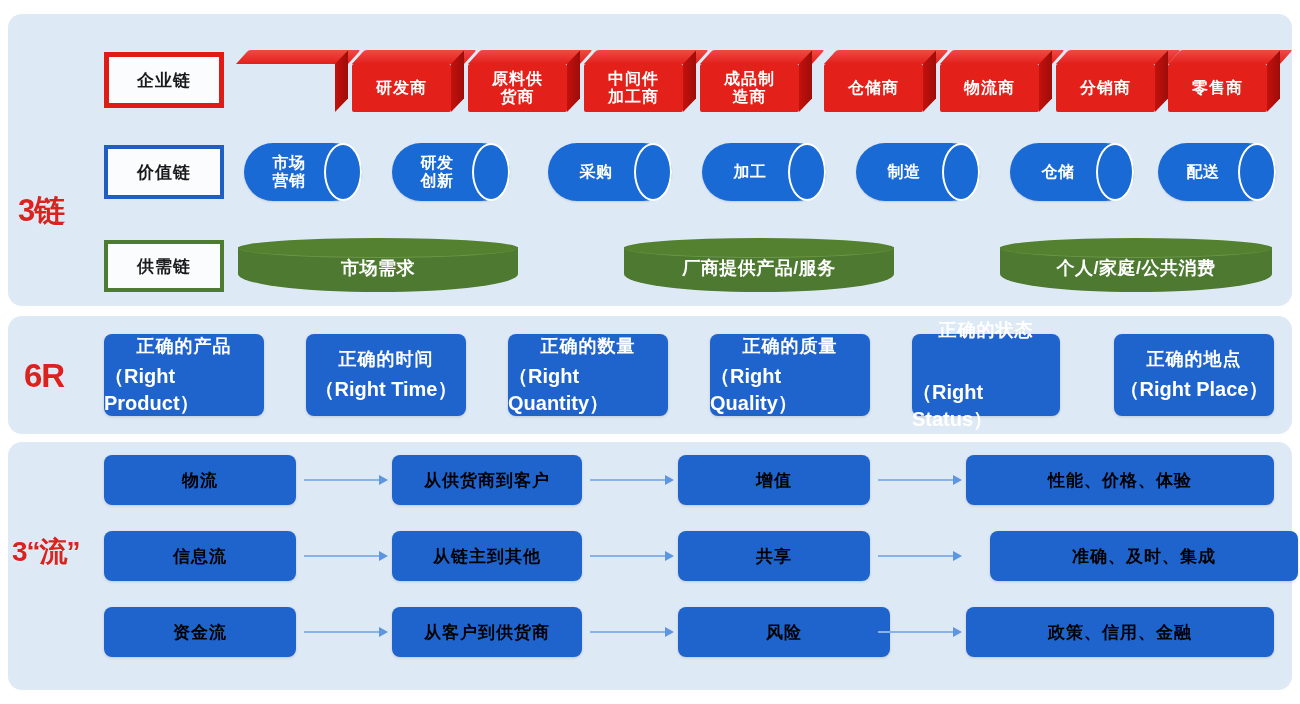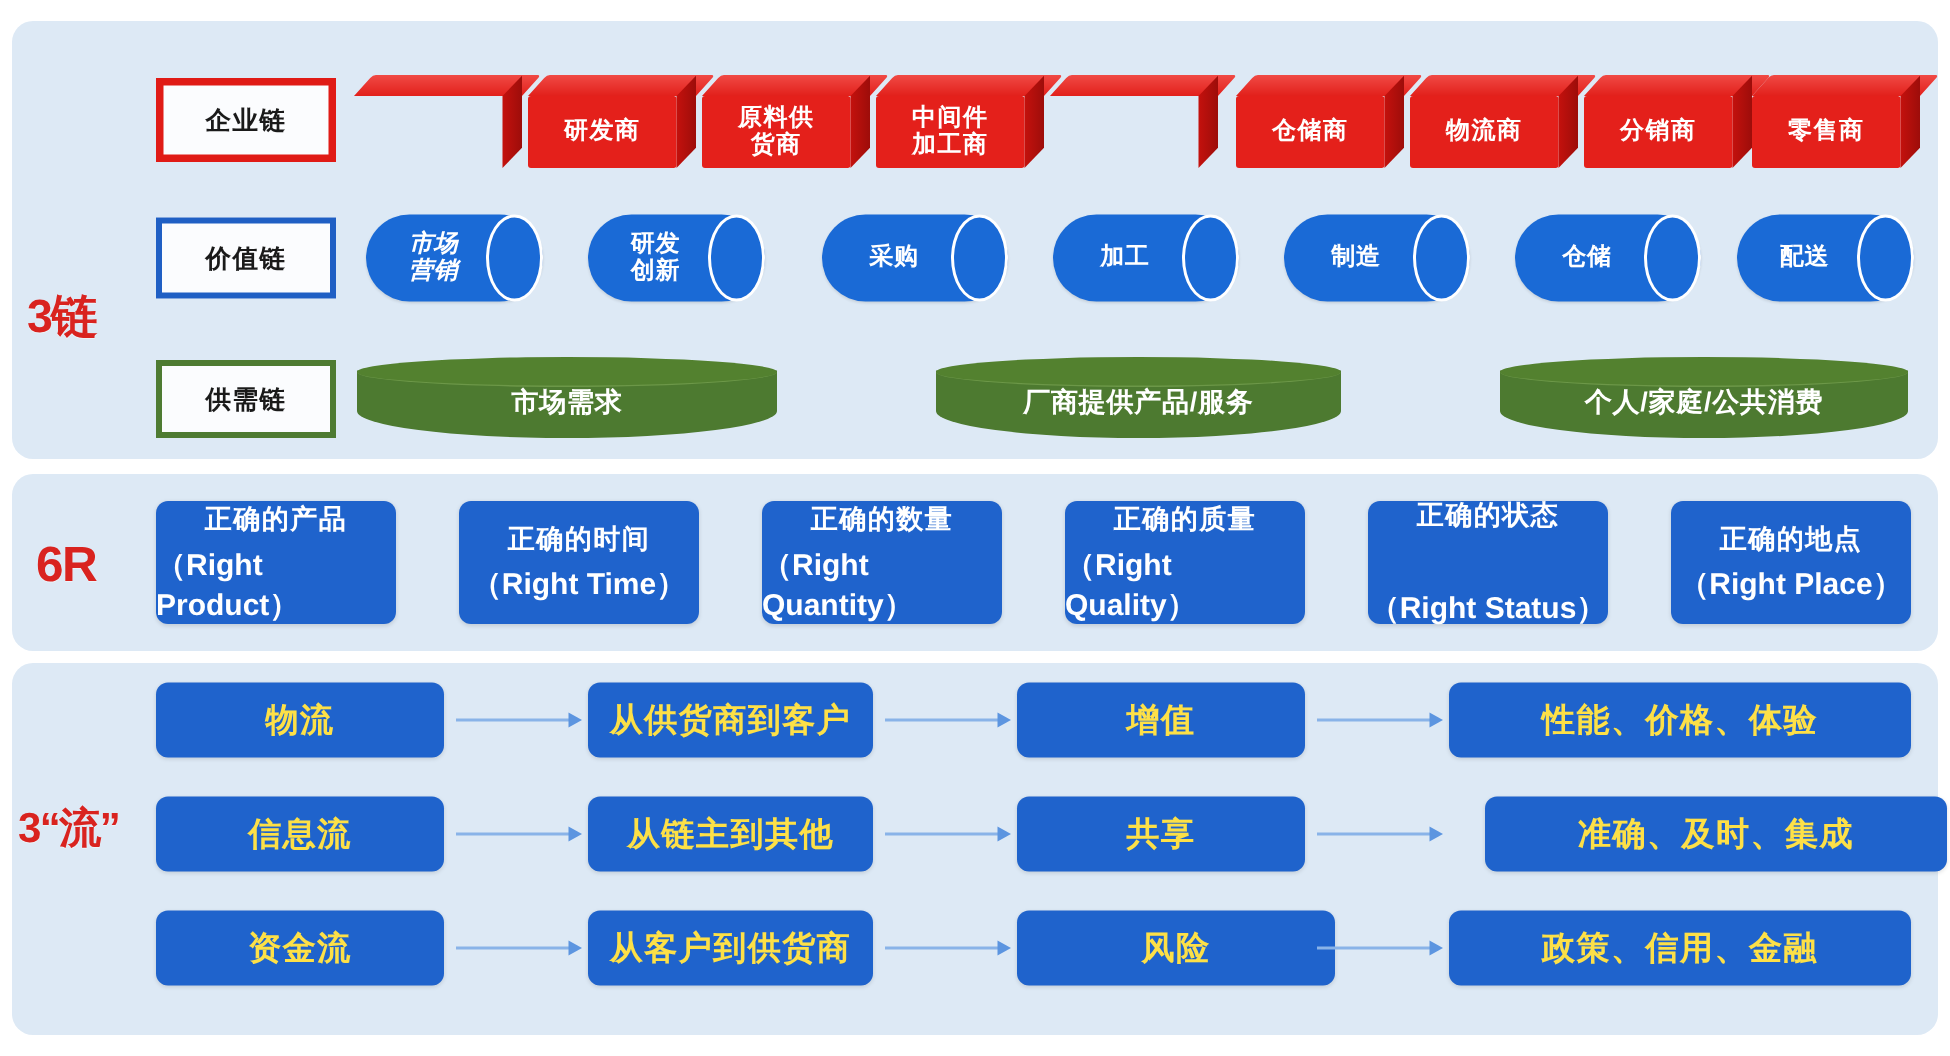--- a/index.html
+++ b/index.html
@@ -147,21 +147,21 @@
   .rcard .cn{font-size:18px;font-weight:bold;letter-spacing:1px;margin-bottom:5px;}
   .rcard .en{font-size:20px;font-weight:bold;}
 
   
   .fbox{
     position:absolute;
     height:50px;
     background:#1f63cc;
     border-radius:8px;
     display:flex;align-items:center;justify-content:center;
-    color:#fde047;font-size:22px;font-weight:bold;letter-spacing:1px;
+    color:#000000;font-size:17px;font-weight:bold;letter-spacing:1px;
     box-shadow:0 1px 3px rgba(0,0,0,.13);
   }
   .arrow{
     position:absolute;
     height:10px;
   }
   .arrow .shaft{
     position:absolute;left:0;right:8px;top:4px;height:2px;background:#89b3e8;
   }
   .arrow .head{
@@ -204,20 +204,22 @@
 </div>
 <div class="cube" style="left:584px;width:112px;">
   <div class="top"></div>
   <div class="side"></div>
   <div class="front" style="white-space:pre-line;">中间件
 加工商</div>
 </div>
 <div class="cube" style="left:700px;width:112px;">
   <div class="top"></div>
   <div class="side"></div>
+  <div class="front" style="white-space:pre-line;">成品制
+造商</div>
 </div>
 <div class="cube" style="left:824px;width:112px;">
   <div class="top"></div>
   <div class="side"></div>
   <div class="front">仓储商</div>
 </div>
 <div class="cube" style="left:940px;width:112px;">
   <div class="top"></div>
   <div class="side"></div>
   <div class="front">物流商</div>
@@ -226,21 +228,21 @@
   <div class="top"></div>
   <div class="side"></div>
   <div class="front">分销商</div>
 </div>
 <div class="cube" style="left:1168px;width:112px;">
   <div class="top"></div>
   <div class="side"></div>
   <div class="front">零售商</div>
 </div>
 
-<div class="cyl" style="left:244px;width:118px;font-style:italic;">
+<div class="cyl" style="left:244px;width:118px;">
   <div class="ctext" style="white-space:pre-line;">市场
 营销</div>
   <div class="cap"></div>
 </div>
 <div class="cyl" style="left:392px;width:118px;">
   <div class="ctext" style="white-space:pre-line;">研发
 创新</div>
   <div class="cap"></div>
 </div>
 <div class="cyl" style="left:548px;width:124px;">
@@ -289,21 +291,21 @@
   <div class="en">（Right Time）</div>
 </div>
 <div class="rcard" style="left:508px;width:160px;">
   <div class="cn">正确的数量</div>
   <div class="en">（Right Quantity）</div>
 </div>
 <div class="rcard" style="left:710px;width:160px;">
   <div class="cn">正确的质量</div>
   <div class="en">（Right Quality）</div>
 </div>
-<div class="rcard" style="left:912px;width:160px;gap:32px;">
+<div class="rcard" style="left:912px;width:148px;gap:32px;">
   <div class="cn">正确的状态</div>
   <div class="en">（Right Status）</div>
 </div>
 <div class="rcard" style="left:1114px;width:160px;">
   <div class="cn">正确的地点</div>
   <div class="en">（Right Place）</div>
 </div>
 
 <div class="fbox" style="left:104px;top:455px;width:192px;">物流</div>
 <div class="arrow" style="left:304px;top:475px;width:84px;">

